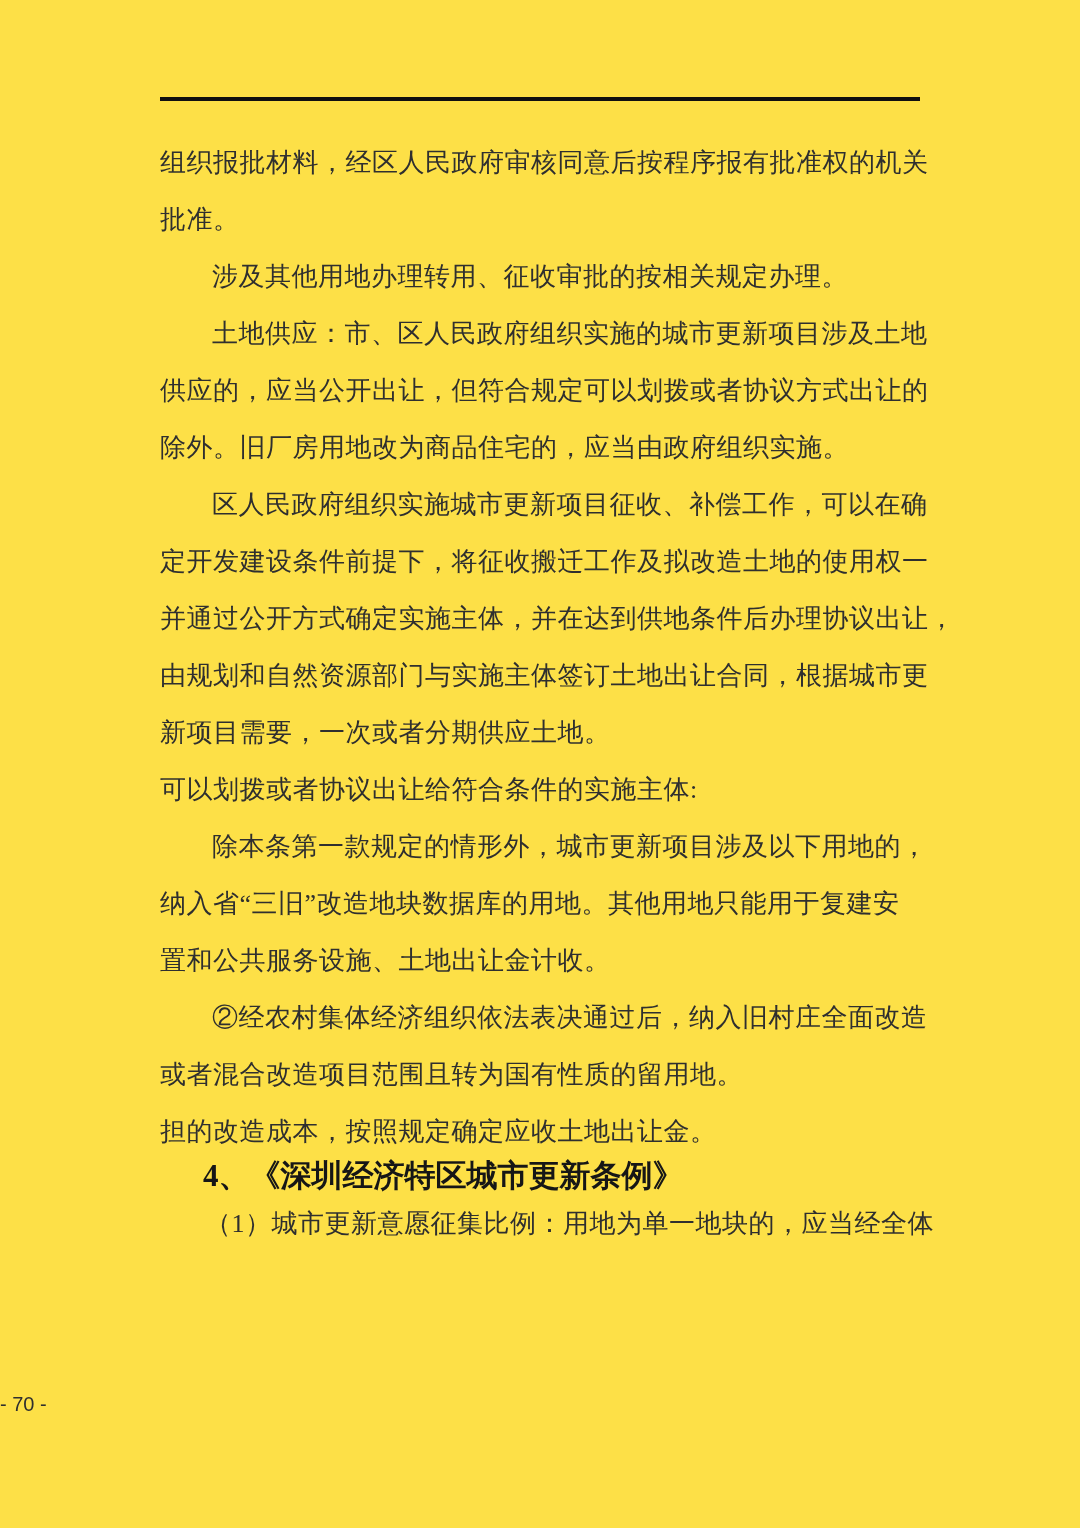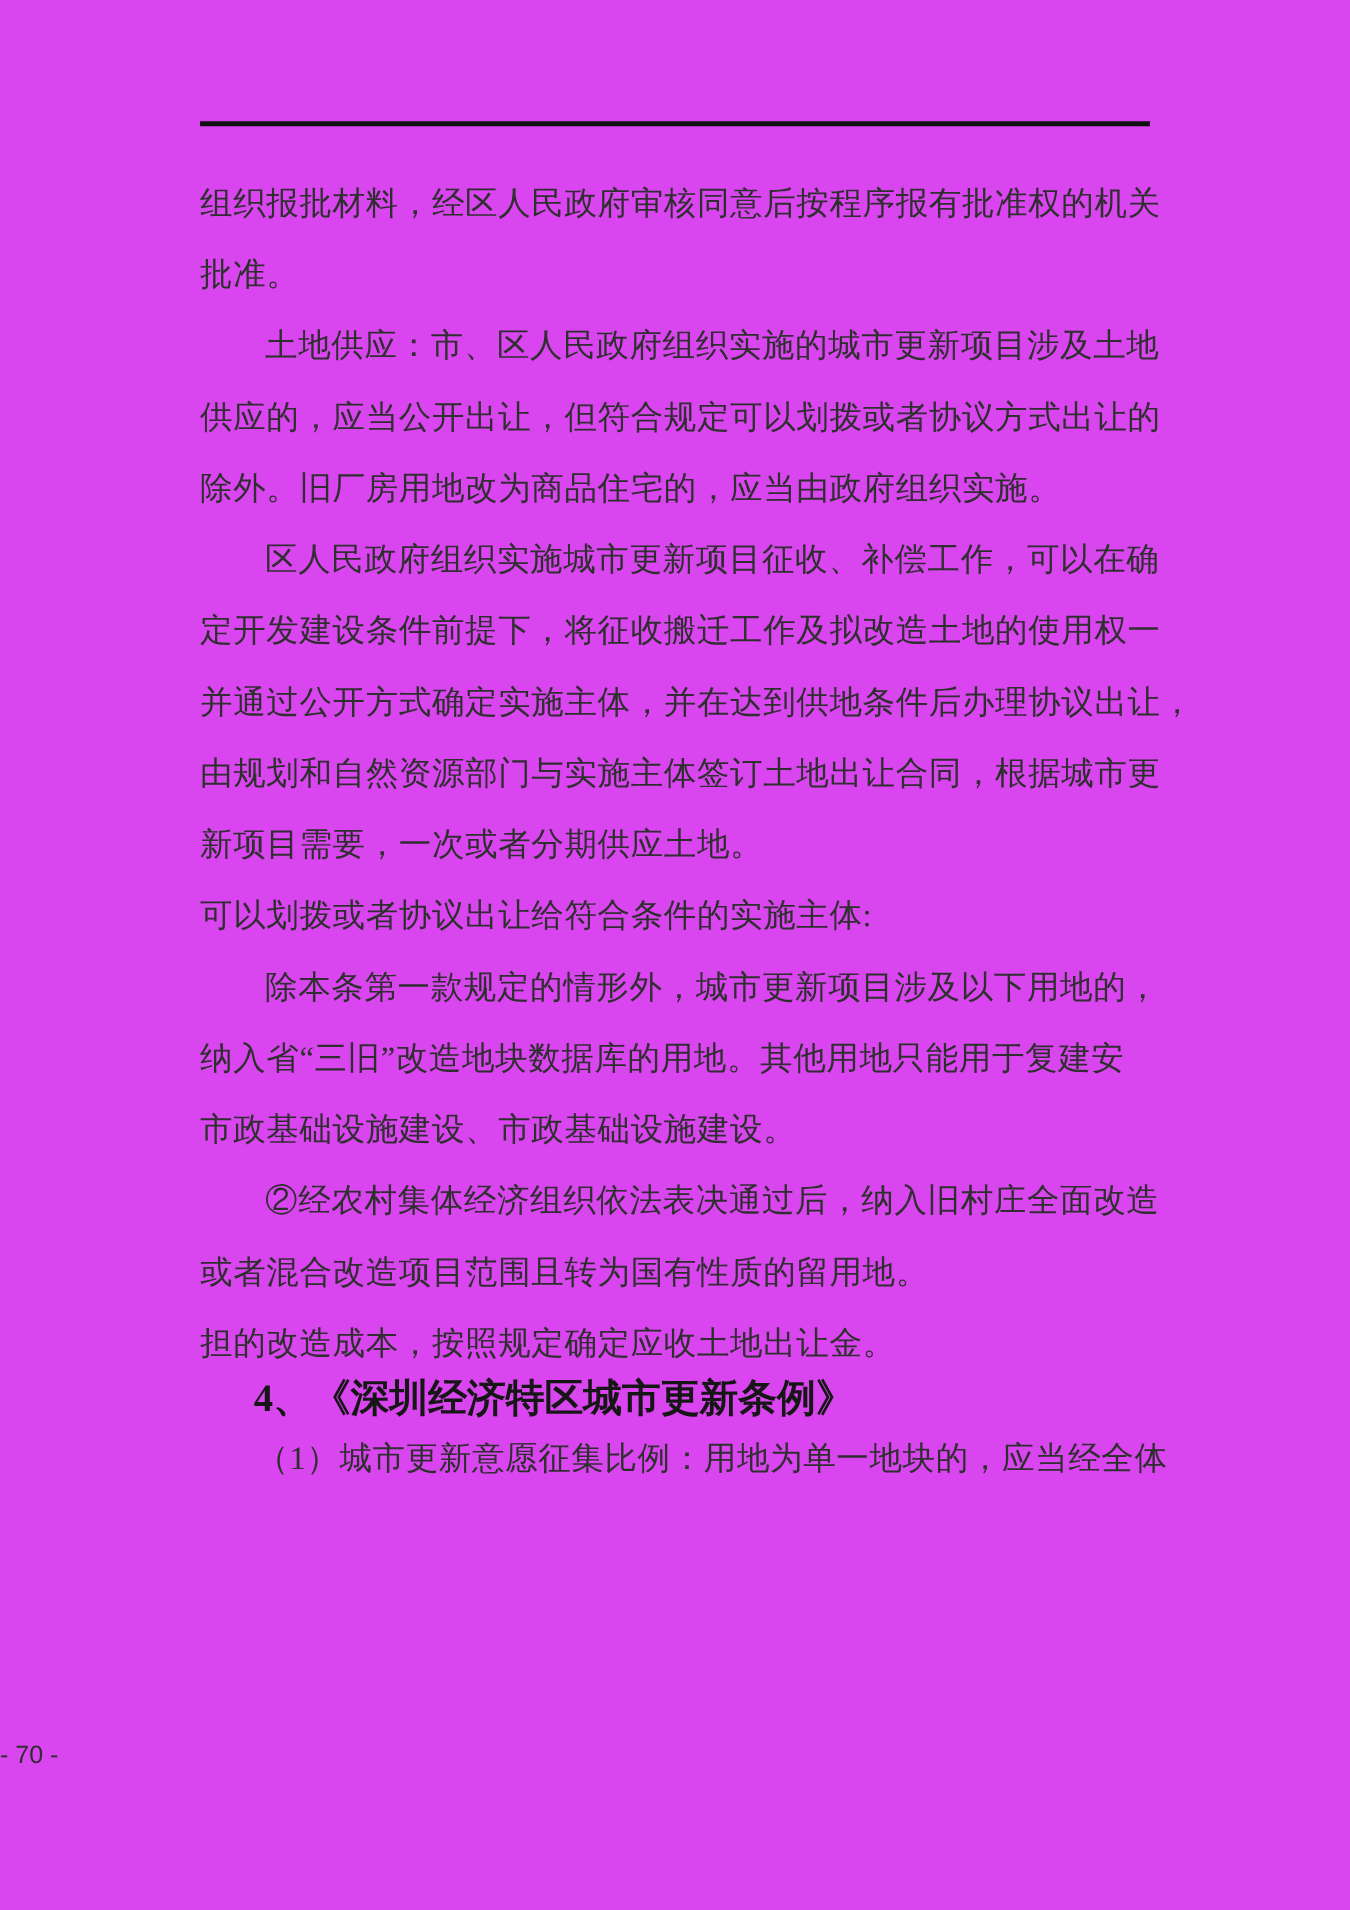--- a/index.html
+++ b/index.html
@@ -4,21 +4,21 @@
 <style>
   html, body {
     margin: 0;
     padding: 0;
     background: #ffffff;
   }
   .page {
     position: relative;
     width: 1080px;
     height: 1528px;
-    background: #d946ef;
+    background: #fde047;
     font-family: "Liberation Serif", "DejaVu Serif", serif;
     color: #2f2f2f;
     overflow: hidden;
   }
   .header-rule {
     position: absolute;
     top: 97px;
     left: 160px;
     width: 760px;
     height: 4px;
@@ -72,32 +72,33 @@
 </head>
 <body>
 
 <div class="page">
 
   <div class="header-rule"></div>
 
   <div class="body-text">
     <div class="line">组织报批材料，经区人民政府审核同意后按程序报有批准权的机关</div>
     <div class="line">批准。</div>
+    <div class="line indent">涉及其他用地办理转用、征收审批的按相关规定办理。</div>
     <div class="line indent">土地供应：市、区人民政府组织实施的城市更新项目涉及土地</div>
     <div class="line">供应的，应当公开出让，但符合规定可以划拨或者协议方式出让的</div>
     <div class="line">除外。旧厂房用地改为商品住宅的，应当由政府组织实施。</div>
     <div class="line indent">区人民政府组织实施城市更新项目征收、补偿工作，可以在确</div>
     <div class="line">定开发建设条件前提下，将征收搬迁工作及拟改造土地的使用权一</div>
     <div class="line">并通过公开方式确定实施主体，并在达到供地条件后办理协议出让，</div>
     <div class="line">由规划和自然资源部门与实施主体签订土地出让合同，根据城市更</div>
     <div class="line">新项目需要，一次或者分期供应土地。</div>
     <div class="line">可以划拨或者协议出让给符合条件的实施主体:</div>
     <div class="line indent">除本条第一款规定的情形外，城市更新项目涉及以下用地的，</div>
     <div class="line">纳入省“三旧”改造地块数据库的用地。其他用地只能用于复建安</div>
-    <div class="line">市政基础设施建设、市政基础设施建设。</div>
+    <div class="line">置和公共服务设施、土地出让金计收。</div>
     <div class="line indent">②经农村集体经济组织依法表决通过后，纳入旧村庄全面改造</div>
     <div class="line">或者混合改造项目范围且转为国有性质的留用地。</div>
     <div class="line">担的改造成本，按照规定确定应收土地出让金。</div>
 
     <div class="heading">4、《深圳经济特区城市更新条例》</div>
     <div class="subline">（1）城市更新意愿征集比例：用地为单一地块的，应当经全体</div>
   </div>
 
   <div class="page-number">- 70 -</div>
 

